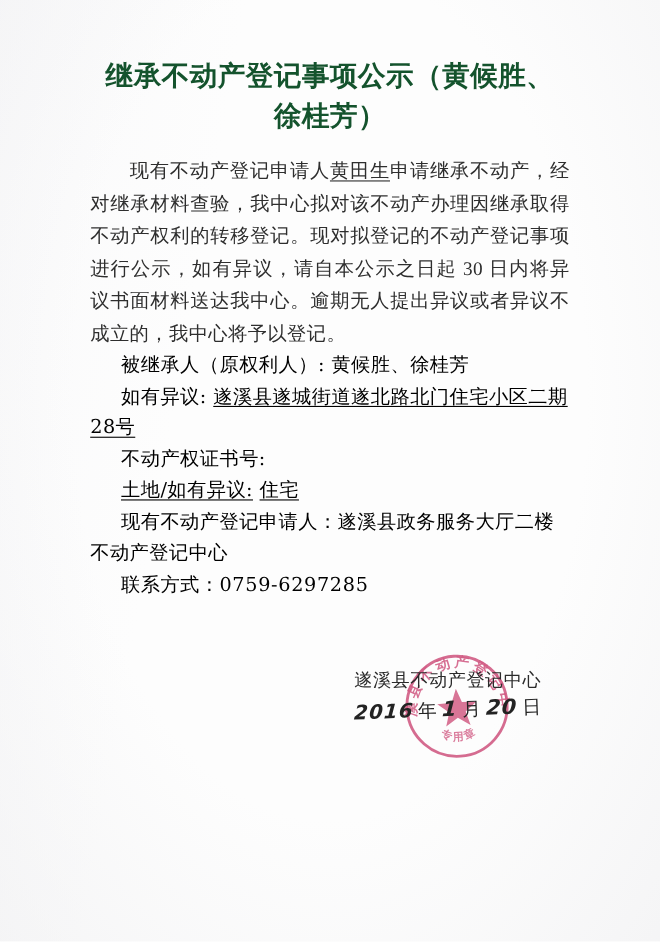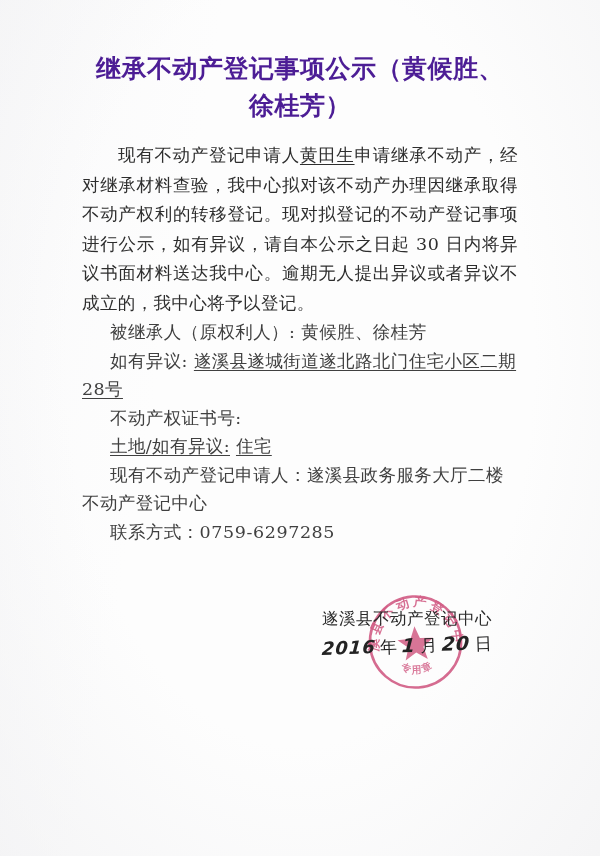--- a/index.html
+++ b/index.html
@@ -36,28 +36,29 @@
     position: absolute;
     left: 84px;
     top: 50px;
     width: 432px;
     text-align: center;
     font-family: "DejaVu Serif", "Liberation Serif", serif;
     font-weight: bold;
     font-size: 25px;
     line-height: 37px;
     letter-spacing: 0.5px;
-    color: #4c1d95;
+    color: #14532d;
   }
 
   .body-block {
     position: absolute;
     left: 82px;
     top: 141px;
     width: 436px;
+    font-family: Liberation Serif, serif;
   }
 
   .para {
     font-size: 17.5px;
     line-height: 29.5px;
     text-align: justify;
     text-justify: inter-character;
     text-indent: 36px;
     letter-spacing: 0.4px;
     color: #2e2e2e;
@@ -73,21 +74,21 @@
     position: absolute;
     left: 82px;
     top: 318px;
     width: 436px;
   }
 
   .field-line {
     font-size: 17.5px;
     line-height: 28.5px;
     letter-spacing: 0.4px;
-    color: #404040;
+    color: #000000;
     text-indent: 28px;
   }
   .field-line.wrap {
     text-indent: 28px;
   }
 
   .nums {
     font-family: "DejaVu Serif", "Liberation Serif", serif;
     letter-spacing: 0.6px;
   }

